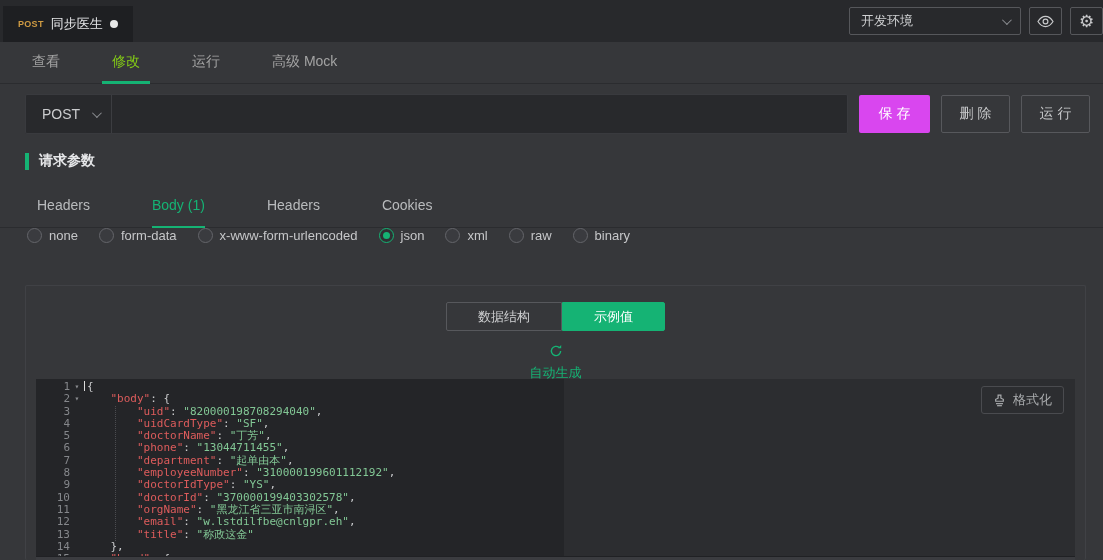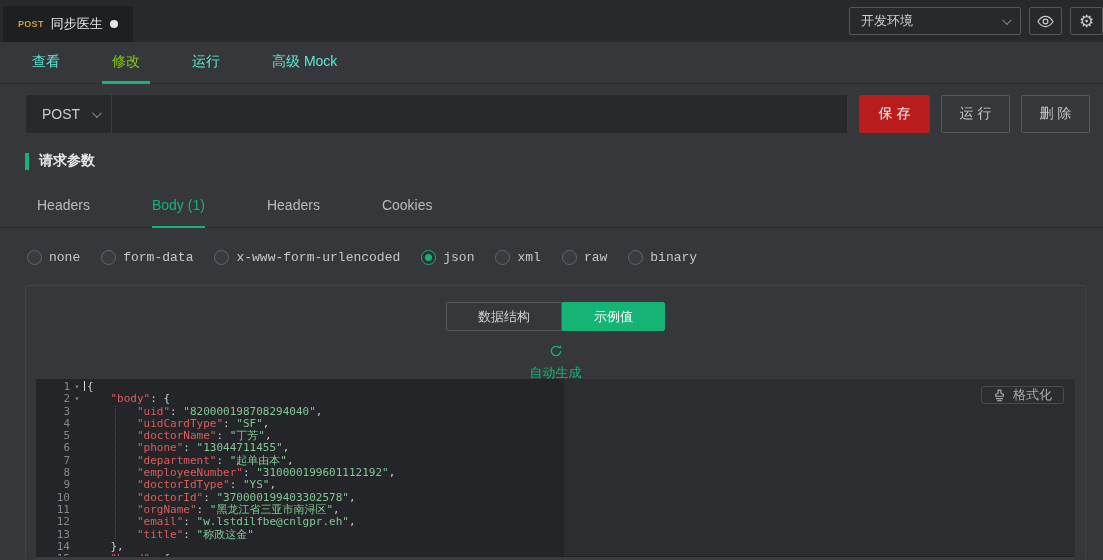--- a/index.html
+++ b/index.html
@@ -12,46 +12,46 @@
   .post-badge { color:#cf9b43; font-size:9px; font-weight:700; letter-spacing:.3px; }
   .tab-title { color:#e6e7e9; font-size:13px; }
   .unsaved-dot { width:8px; height:8px; border-radius:50%; background:#e8e8e8; }
   .topbar-right { margin-left:auto; display:flex; align-items:center; gap:8px; }
   .env-select { width:172px; height:28px; border:1px solid #56575b; border-radius:2px; display:flex; align-items:center; padding:0 11px; color:#cfd0d2; font-size:13px; cursor:pointer; }
   .chev { width:7px; height:7px; border-right:1.4px solid #8a8c90; border-bottom:1.4px solid #8a8c90; transform:rotate(45deg) translateY(-2px); margin-left:auto; }
   .icon-btn { width:33px; height:28px; border:1px solid #56575b; border-radius:2px; background:transparent; display:flex; align-items:center; justify-content:center; color:#c8c9cb; cursor:pointer; font-size:17px; line-height:1; }
 
   
   .nav-row { height:42px; display:flex; align-items:stretch; padding-left:22px; border-bottom:1px solid #2b2c2f; }
-  .nav-tab { margin-right:32px; padding:0 10px; display:flex; align-items:center; font-size:14px; color:#5eead4; border-bottom:3px solid transparent; margin-bottom:-1px; cursor:pointer; }
+  .nav-tab { margin-right:32px; padding:0 10px; display:flex; align-items:center; font-size:14px; color:#a3a3a3; border-bottom:3px solid transparent; margin-bottom:-1px; cursor:pointer; }
   .nav-tab.active { color:#84cc16; border-bottom-color:#15b374;text-align:right; }
 
   
   .request-row { display:flex; align-items:center; margin:10px 13px 0 25px; gap:11px; }
   .url-bar { flex:1; height:40px; background:#28292c; border:1px solid #393a3e; border-radius:2px; display:flex; align-items:center; }
   .method-select { padding:0 12px 0 16px; display:flex; align-items:center; gap:12px; color:#cbccce; font-size:14px; border-right:1px solid #3c3d41; height:100%; cursor:pointer; }
   .method-select .chev { margin-left:0; }
   .url-input { flex:1; padding:0 14px; font-size:15px; color:#d6d7d9; background:transparent; border:none; outline:none; font-family:"Liberation Sans","DejaVu Sans",sans-serif; }
   .btn { height:38px; border-radius:2px; font-size:14px; cursor:pointer; font-family:inherit; }
-  .btn-save { width:71px; background:#b91c1c; color:#fff; border:none; }
+  .btn-save { width:71px; background:#d946ef; color:#fff; border:none; }
   .btn-ghost { width:69px; background:transparent; border:1px solid #57585c; color:#c6c7c9; }
 
   
   .section-heading { display:flex; align-items:center; gap:10px; margin:18px 0 8px 25px; }
   .green-bar { width:4px; height:17px; background:#15b374; }
   .section-title { font-size:14px; font-weight:600; color:#e6e7e9; }
 
   
   .body-tabs { display:flex; padding-left:37px; margin-top:27px; border-bottom:1px solid #2b2c2f; }
   .body-tab { margin-right:62px; padding-bottom:13px; font-size:14px; color:#b9bbbd; border-bottom:2px solid transparent; margin-bottom:-1px; cursor:pointer; }
   .body-tab.active { color:#15b374; border-bottom-color:#15b374; }
   .body-tab .count { margin-left:4px; }
 
   
-  .body-type-row { display:flex; align-items:flex-end; gap:21px; margin:22px 0 0 27px;font-family:Liberation Mono, monospace; }
+  .body-type-row { display:flex; align-items:flex-end; gap:21px; margin:0 0 0 27px; }
   .radio-opt { display:flex; align-items:center; gap:7px; font-size:13px; color:#c6c7c9; cursor:pointer; }
   .radio-circle { width:15px; height:15px; border-radius:50%; border:1px solid #64656a; background:#3a3b3f; display:flex; align-items:center; justify-content:center; flex:none; }
   .radio-opt.selected .radio-circle { border-color:#15b374; background:#2f3033; }
   .radio-dot { width:7px; height:7px; border-radius:50%; background:#15b374; }
 
   
   .example-panel { position:absolute; left:25px; right:17px; top:285px; bottom:0; border:1px solid #404145; border-bottom:none; border-radius:2px; }
   .toggle-group { display:flex; justify-content:center; margin-top:16px; }
   .toggle-btn { height:29px; padding:0 31px; font-size:13px; display:flex; align-items:center; cursor:pointer; background:transparent; border:1px solid #57585c; color:#cfd0d2; border-radius:2px 0 0 2px; font-family:inherit; }
   .toggle-btn.active { background:#15b374; border-color:#15b374; color:#fff; border-radius:0 2px 2px 0; }
@@ -62,21 +62,21 @@
   .code-pane { width:528px; flex:none; background:#242528; position:relative; padding-top:2px; overflow:hidden;
                font-family:"DejaVu Sans Mono","Liberation Mono",monospace; font-size:11px; line-height:12.3px; }
   .indent-guide { position:absolute; left:79px; top:27px; height:135px; border-left:1px dotted #4b4c50; }
   .code-line { display:flex; height:12.3px; white-space:pre; }
   .ln { width:34px; text-align:right; color:#85878b; flex:none; }
   .fold { width:14px; text-align:center; color:#8a8c90; font-size:8px; line-height:12.3px; flex:none; }
   .code-text { color:#c9cacc; }
   .tk-p { color:#c9cacc; } .tk-k { color:#dd5c5c; } .tk-s { color:#82c795; }
   .caret { display:inline-block; width:1px; height:10px; background:#dcdcdc; vertical-align:-1px; margin-right:2px; }
   .right-pane { flex:1; background:#2c2d30; position:relative; }
-  .format-btn { position:absolute; top:7px; right:11px; height:18px; display:flex; align-items:center; gap:7px; padding:0 11px; background:transparent; border:1px solid #4a4b4f; border-radius:3px; color:#a9abad; font-size:13px; cursor:pointer; font-family:inherit; }
+  .format-btn { position:absolute; top:7px; right:11px; height:28px; display:flex; align-items:center; gap:7px; padding:0 11px; background:transparent; border:1px solid #4a4b4f; border-radius:3px; color:#a9abad; font-size:13px; cursor:pointer; font-family:inherit; }
   .hscroll-strip { position:absolute; left:10px; right:10px; bottom:0; height:4px; background:#3b3c40; border-top:1px solid #202124; }
 </style>
 </head>
 <body>
 
 <header class="topbar">
   <div class="file-tab">
     <span class="post-badge">POST</span>
     <span class="tab-title">同步医生</span>
     <span class="unsaved-dot"></span>
@@ -106,22 +106,22 @@
   </nav>
 
 <div class="request-row">
   <div class="url-bar">
     <div class="method-select">
       <span>POST</span>
       <span class="chev"></span>
     </div>
   </div>
   <button class="btn btn-save">保 存</button>
+  <button class="btn btn-ghost">删 除</button>
   <button class="btn btn-ghost">运 行</button>
-  <button class="btn btn-ghost">删 除</button>
 </div>
 
 <div class="section-heading">
   <span class="green-bar"></span>
   <span class="section-title">请求参数</span>
 </div>
 
 <div class="body-tabs" id="body-tabs">
     <div class="body-tab"><span>Headers</span></div>
     <div class="body-tab active"><span>Body</span><span class="count">(1)</span></div>

